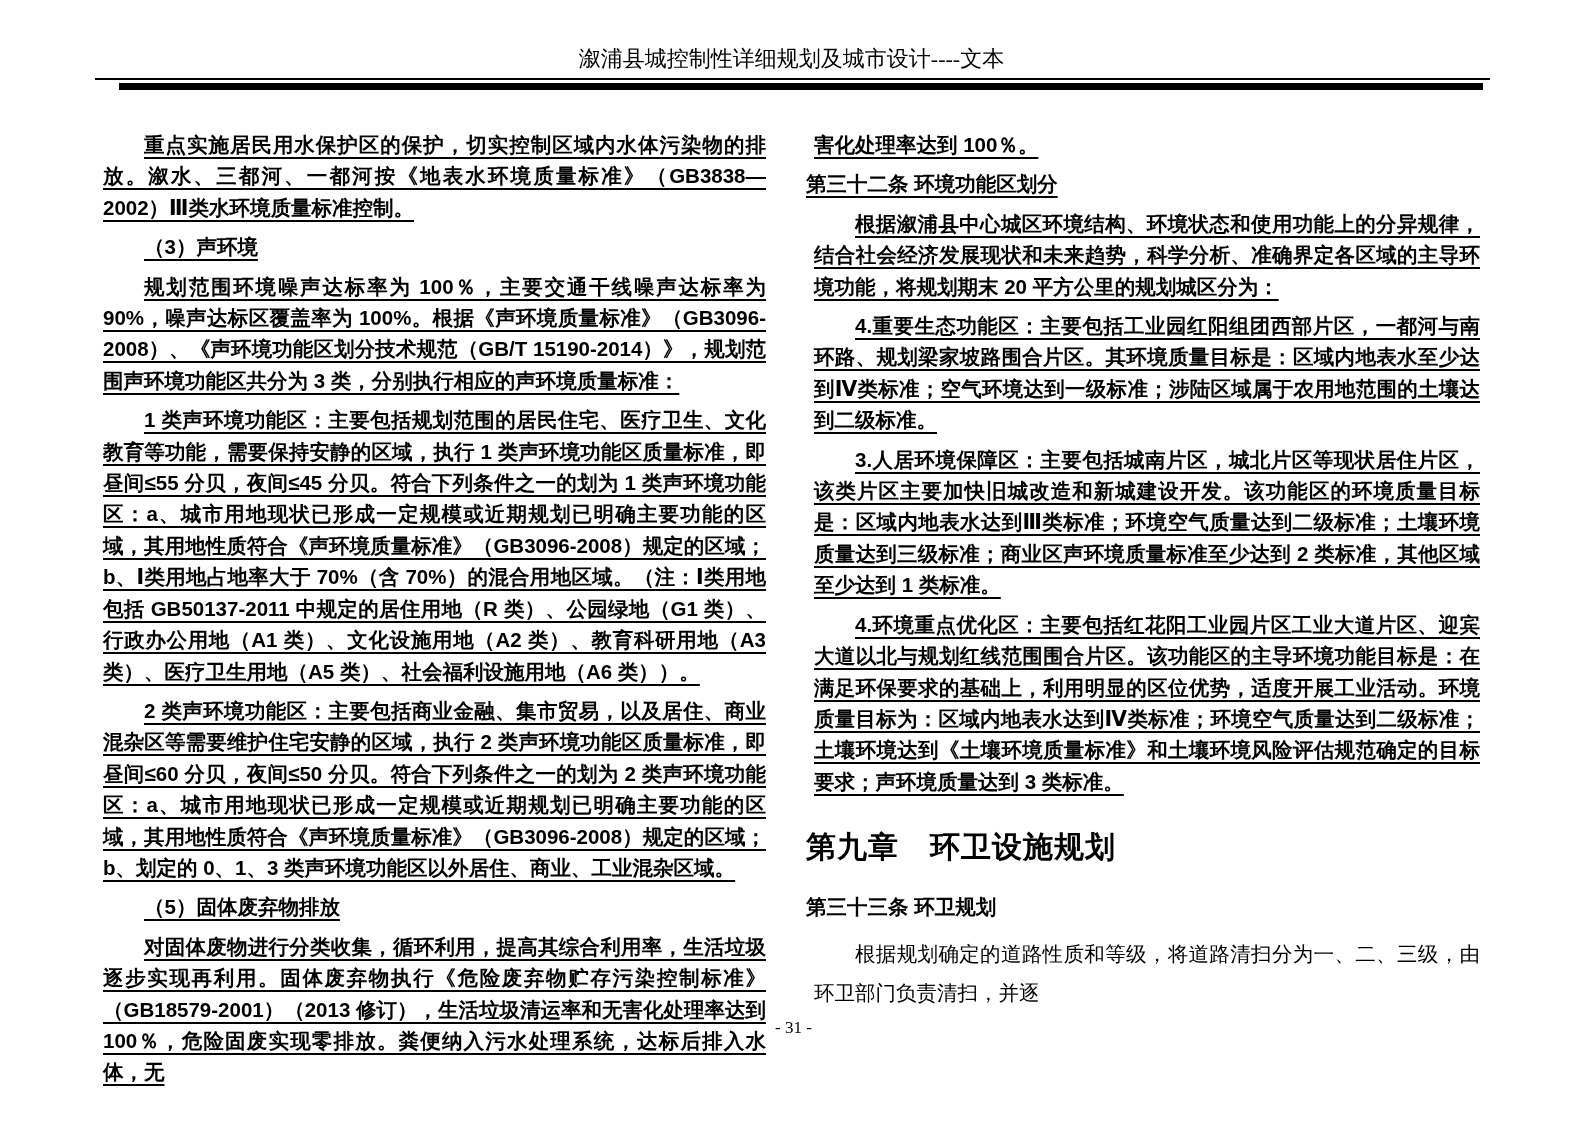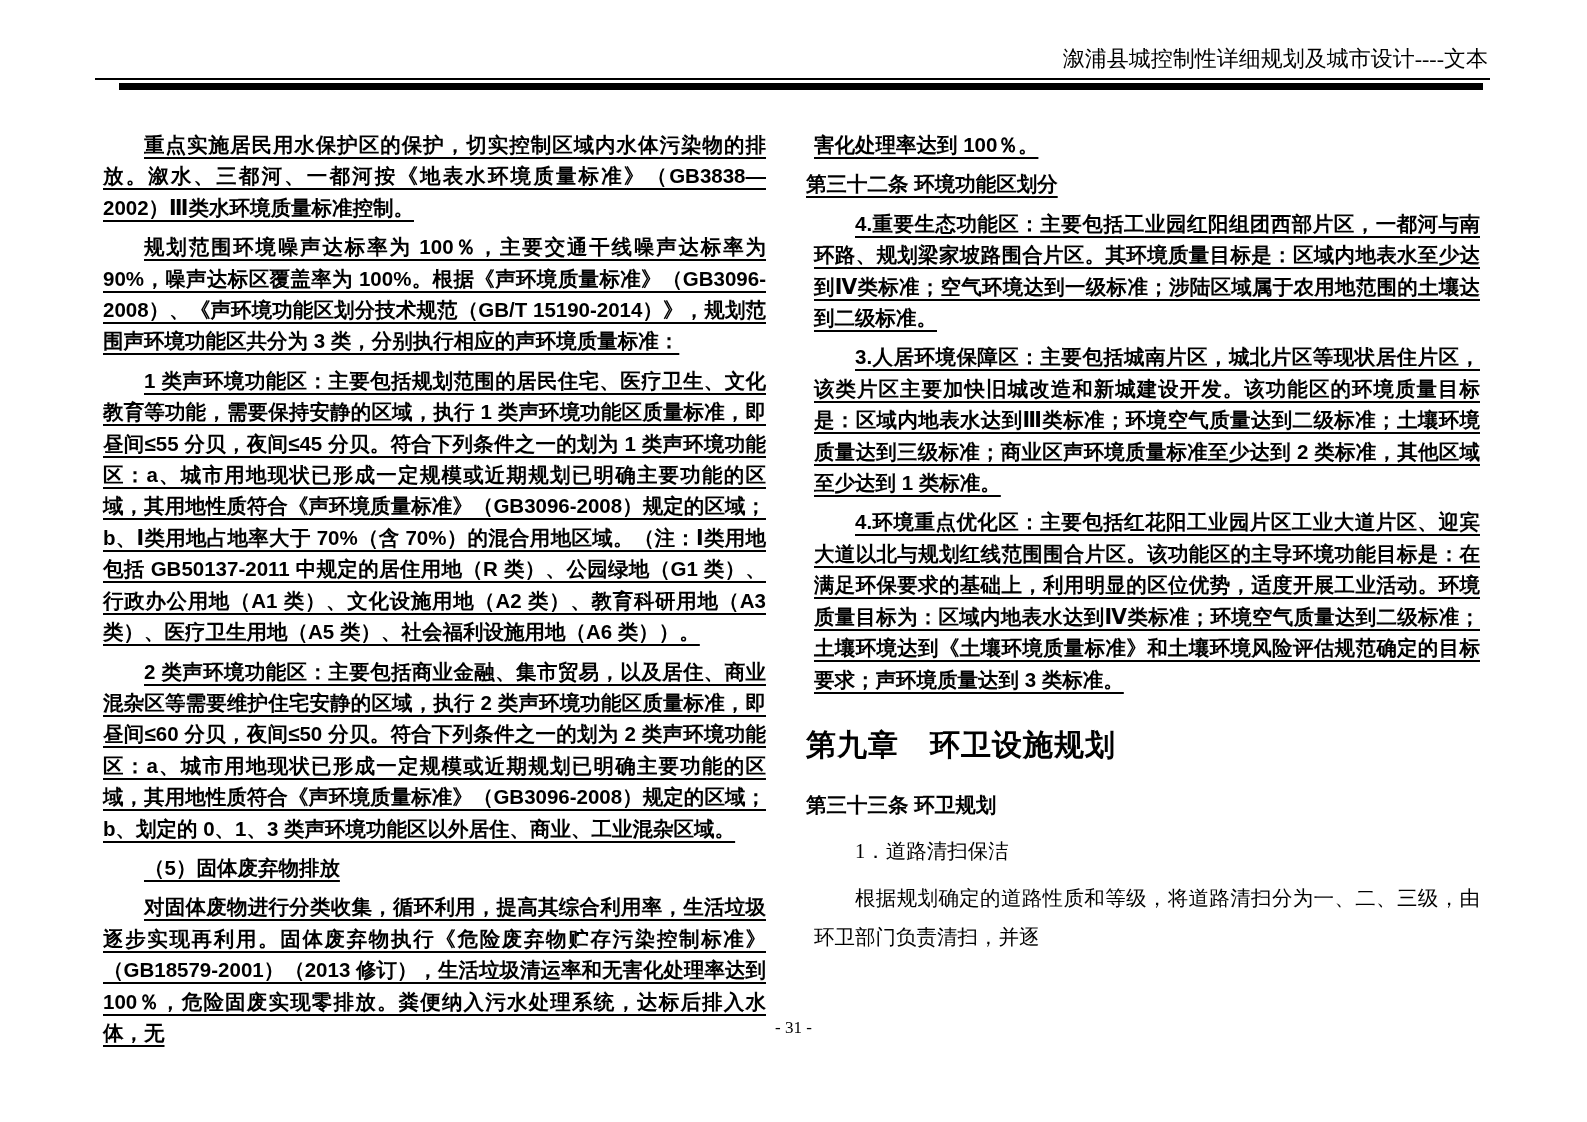--- a/index.html
+++ b/index.html
@@ -3,21 +3,21 @@
 <meta charset="utf-8">
 <style>
   html, body { margin:0; padding:0; background:#e8e8e8; }
   .page {
     position:relative; width:1587px; height:1122px;
     background:#ffffff; overflow:hidden; color:#000;
   }
   
   .header-title {
     position:absolute; top:46px; left:95px; right:99px;
-    text-align:right; font-family:"Liberation Serif","DejaVu Serif",serif;
+    text-align:center; font-family:"Liberation Serif","DejaVu Serif",serif;
     font-size:22px; line-height:26px; font-weight:normal;
   }
   .rule-thin {
     position:absolute; top:78px; left:95px; right:97px;
     height:0; border-top:2px solid #000;
   }
   .rule-thick {
     position:absolute; top:83px; left:119px; right:104px;
     height:7px; background:#000;
   }
@@ -57,36 +57,37 @@
 <body>
 
 <div class="page">
 
   <div class="header-title">溆浦县城控制性详细规划及城市设计----文本</div>
   <div class="rule-thin"></div>
   <div class="rule-thick"></div>
 
   <div class="col col-left">
       <p class="para u indent">重点实施居民用水保护区的保护，切实控制区域内水体污染物的排放。溆水、三都河、一都河按《地表水环境质量标准》（GB3838—2002）Ⅲ类水环境质量标准控制。</p>
+      <p class="para u indent">（3）声环境</p>
       <p class="para u indent">规划范围环境噪声达标率为 100％，主要交通干线噪声达标率为 90%，噪声达标区覆盖率为 100%。根据《声环境质量标准》（GB3096-2008）、《声环境功能区划分技术规范（GB/T 15190-2014）》，规划范围声环境功能区共分为 3 类，分别执行相应的声环境质量标准：</p>
       <p class="para u indent">1 类声环境功能区：主要包括规划范围的居民住宅、医疗卫生、文化教育等功能，需要保持安静的区域，执行 1 类声环境功能区质量标准，即昼间≤55 分贝，夜间≤45 分贝。符合下列条件之一的划为 1 类声环境功能区：a、城市用地现状已形成一定规模或近期规划已明确主要功能的区域，其用地性质符合《声环境质量标准》（GB3096-2008）规定的区域；b、Ⅰ类用地占地率大于 70%（含 70%）的混合用地区域。（注：Ⅰ类用地包括 GB50137-2011 中规定的居住用地（R 类）、公园绿地（G1 类）、行政办公用地（A1 类）、文化设施用地（A2 类）、教育科研用地（A3 类）、医疗卫生用地（A5 类）、社会福利设施用地（A6 类））。</p>
       <p class="para u indent">2 类声环境功能区：主要包括商业金融、集市贸易，以及居住、商业混杂区等需要维护住宅安静的区域，执行 2 类声环境功能区质量标准，即昼间≤60 分贝，夜间≤50 分贝。符合下列条件之一的划为 2 类声环境功能区：a、城市用地现状已形成一定规模或近期规划已明确主要功能的区域，其用地性质符合《声环境质量标准》（GB3096-2008）规定的区域；b、划定的 0、1、3 类声环境功能区以外居住、商业、工业混杂区域。</p>
       <p class="para u indent">（5）固体废弃物排放</p>
       <p class="para u indent">对固体废物进行分类收集，循环利用，提高其综合利用率，生活垃圾逐步实现再利用。固体废弃物执行《危险废弃物贮存污染控制标准》（GB18579-2001）（2013 修订），生活垃圾清运率和无害化处理率达到 100％，危险固废实现零排放。粪便纳入污水处理系统，达标后排入水体，无</p>
     </div>
 
   <div class="col col-right">
       <p class="para u">害化处理率达到 100％。</p>
       <p class="para u article">第三十二条 环境功能区划分</p>
+      <p class="para u indent">根据溆浦县中心城区环境结构、环境状态和使用功能上的分异规律，结合社会经济发展现状和未来趋势，科学分析、准确界定各区域的主导环境功能，将规划期末 20 平方公里的规划城区分为：</p>
       <p class="para u indent">4.重要生态功能区：主要包括工业园红阳组团西部片区，一都河与南环路、规划梁家坡路围合片区。其环境质量目标是：区域内地表水至少达到Ⅳ类标准；空气环境达到一级标准；涉陆区域属于农用地范围的土壤达到二级标准。</p>
       <p class="para u indent">3.人居环境保障区：主要包括城南片区，城北片区等现状居住片区，该类片区主要加快旧城改造和新城建设开发。该功能区的环境质量目标是：区域内地表水达到Ⅲ类标准；环境空气质量达到二级标准；土壤环境质量达到三级标准；商业区声环境质量标准至少达到 2 类标准，其他区域至少达到 1 类标准。</p>
       <p class="para u indent">4.环境重点优化区：主要包括红花阳工业园片区工业大道片区、迎宾大道以北与规划红线范围围合片区。该功能区的主导环境功能目标是：在满足环保要求的基础上，利用明显的区位优势，适度开展工业活动。环境质量目标为：区域内地表水达到Ⅳ类标准；环境空气质量达到二级标准；土壤环境达到《土壤环境质量标准》和土壤环境风险评估规范确定的目标要求；声环境质量达到 3 类标准。</p>
       <p class="para chapter">第九章　环卫设施规划</p>
       <p class="para clause">第三十三条 环卫规划</p>
-      <p class="para plain indent">1．道路清扫保洁</p>
       <p class="para plain indent">根据规划确定的道路性质和等级，将道路清扫分为一、二、三级，由环卫部门负责清扫，并逐</p>
     </div>
 
   <div class="footer">
     <span>- 31 -</span>
   </div>
 
 </div>
 
 </body></html>

